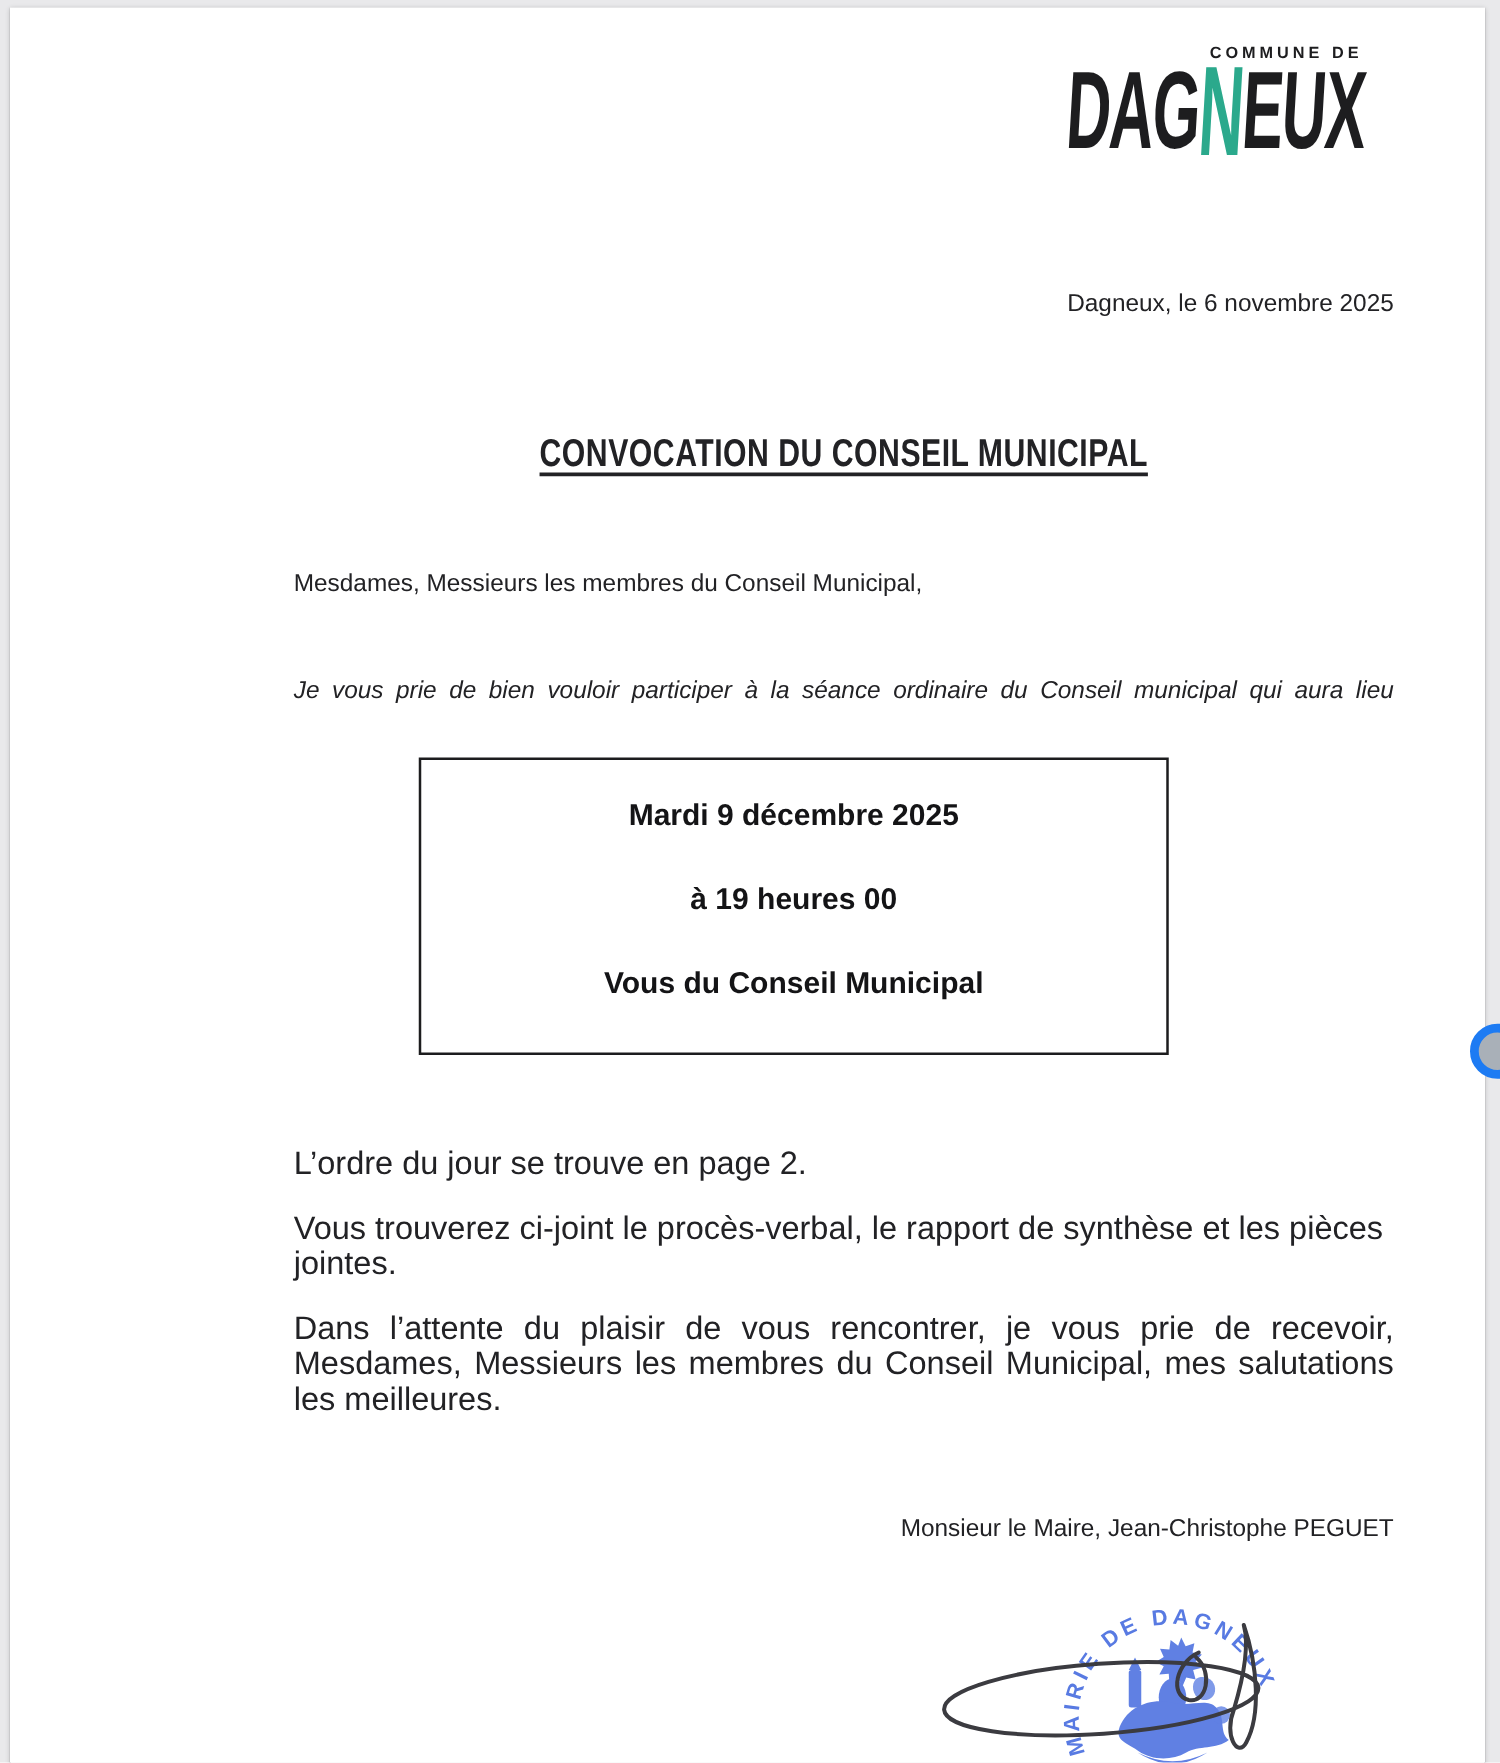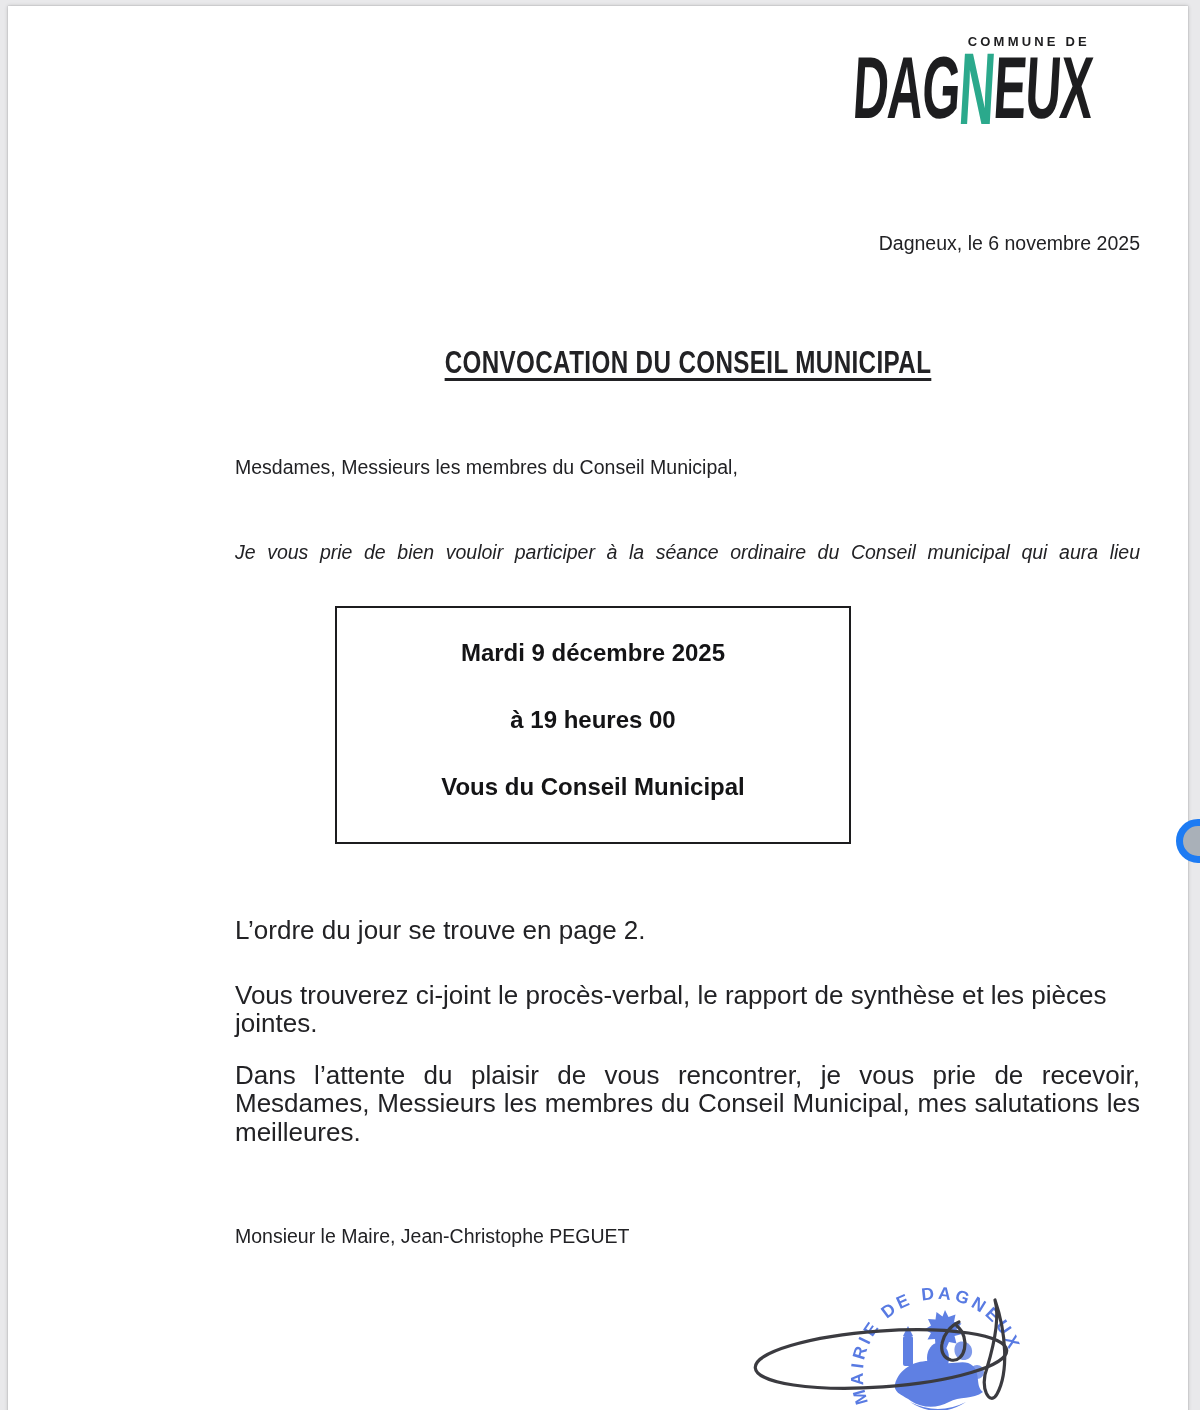--- a/index.html
+++ b/index.html
@@ -20,21 +20,21 @@
     left: 8px;
     top: 6px;
     width: 1180px;
     height: 1500px;
     background: #ffffff;
     box-shadow: 0 0 4px rgba(0,0,0,0.20), 0 0 1px rgba(0,0,0,0.25);
     overflow: hidden;
   }
   .content {
     padding-left: 227px;
-    padding-right: 48px;
+    padding-right: 73px;
   }
 
   
   .logo {
     position: absolute;
     top: 28px;
     right: 96px;
     text-align: right;
   }
   .logo-tagline {
@@ -94,40 +94,41 @@
   .intro {
     margin-top: 51px;
     font-size: 19.5px;
   }
   .intro span { display: block; line-height: 41px; font-style: italic; }
   .intro .justify-first { text-align: justify; text-align-last: justify; }
 
   .meeting-box {
     margin-top: 33px;
     margin-left: 100px;
-    width: 516px;
+    width: 600px;
     border: 2px solid #1c1c1e;
     text-align: center;
     padding: 30px 10px 40px 10px;
   }
   .meeting-box p {
     font-size: 24px;
     font-weight: 700;
     line-height: 30px;
     color: #141416;
   }
   .meeting-box p + p { margin-top: 37px; }
 
   .para { font-size: 26px; line-height: 28.5px; }
   .para-agenda      { margin-top: 72px; }
-  .para-attachments { margin-top: 36px; }
+  .para-attachments { margin-top: 23px; }
   .para-closing     { margin-top: 23px; text-align: justify; }
 
   .signature-line {
     margin-top: 77px;
+    text-align: right;
     font-size: 19.5px;
     line-height: 27px;
   }
 
   
   .stamp-wrap {
     position: absolute;
     left: 737px;
     top: 1266px;
     width: 330px;

